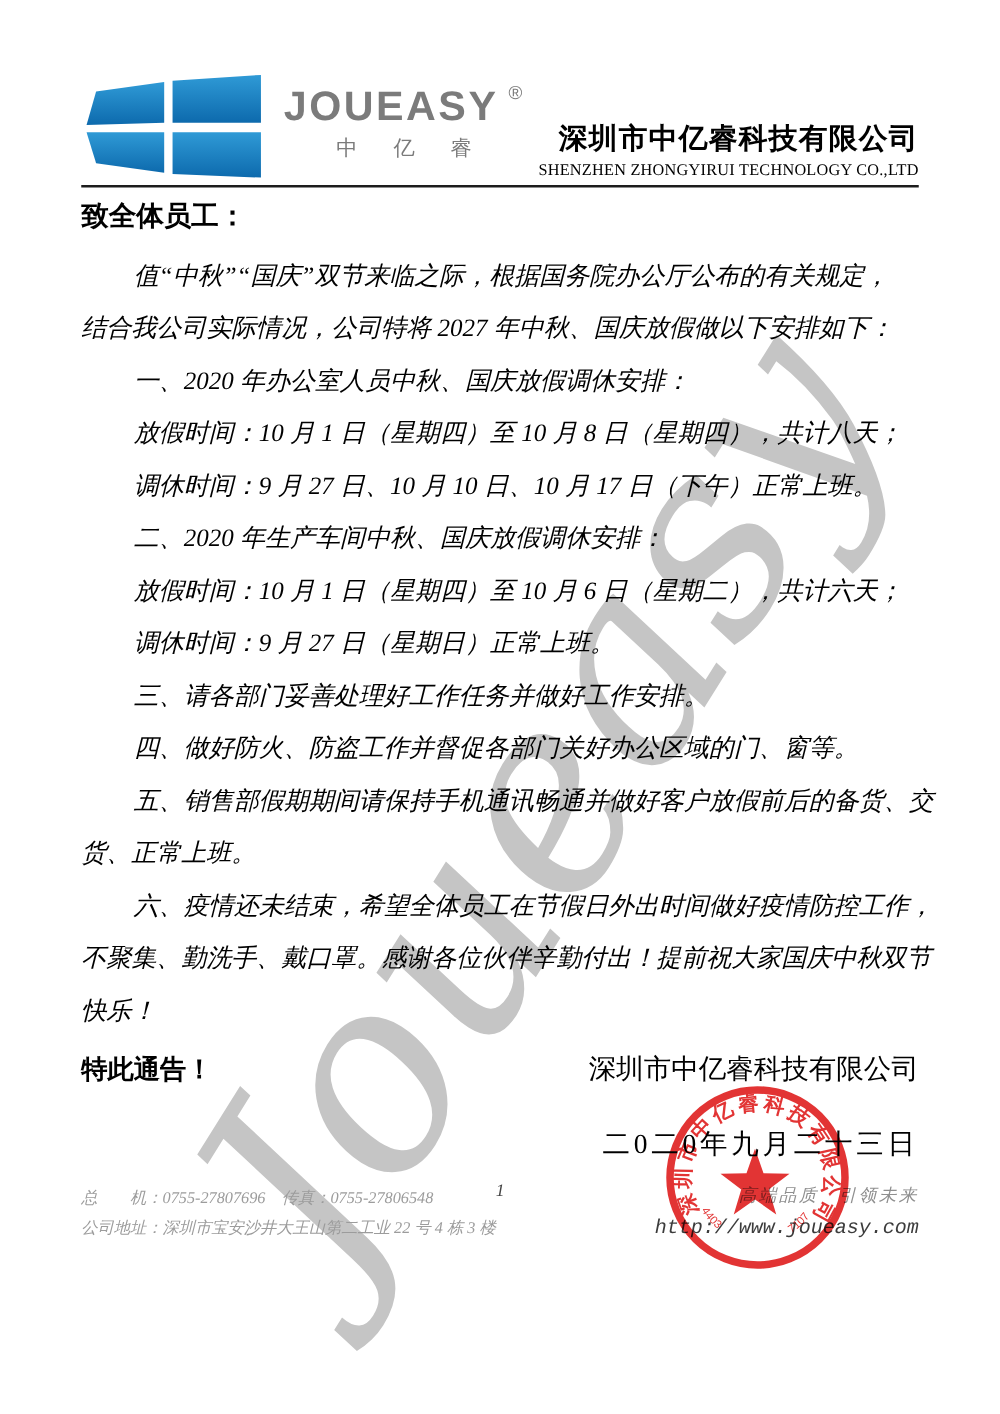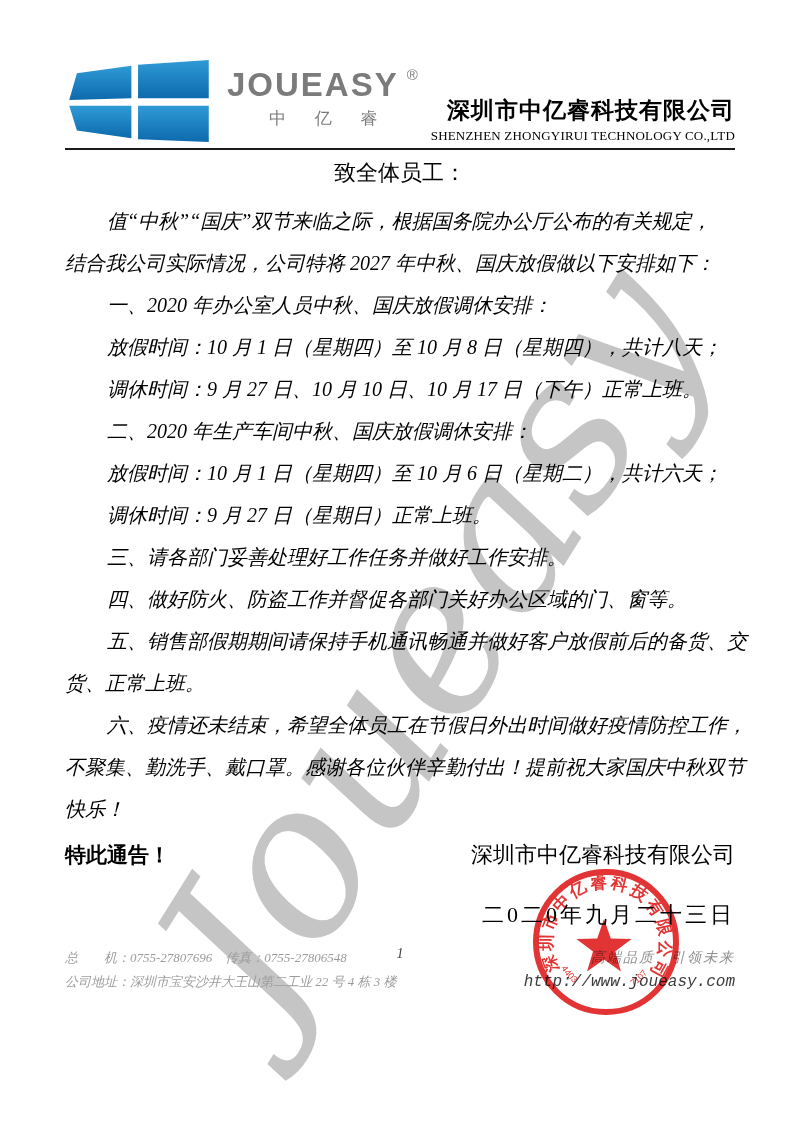--- a/index.html
+++ b/index.html
@@ -38,21 +38,21 @@
   .brand-cn {
     font-size:17px; color:#7b7b7b; letter-spacing:12px; margin-top:6px; margin-left:42px;
     font-family:"Liberation Sans","DejaVu Sans",sans-serif;
   }
   .co-names { text-align:right; line-height:1.25; }
   .co-cn { font-size:23px; font-weight:bold; letter-spacing:1px; }
   .co-en { font-size:13px; letter-spacing:0.2px; margin-top:2px; }
   .doc-title {
     margin-top:20px; text-align:center; font-size:31px; font-weight:bold; letter-spacing:2px;
   }
-  .salutation { margin-top:8px; font-size:22px; font-weight:normal;text-align:center; }
+  .salutation { margin-top:8px; font-size:22px; font-weight:bold; }
   .body-block { margin-top:12px;font-style:italic; }
   .bodyline { height:42px; line-height:42px; font-size:20px; white-space:nowrap; }
   .ind { padding-left:42px; }
   .closing-row {
     margin-top:10px; display:flex; justify-content:space-between; align-items:baseline;
   }
   .notice-final { font-size:21px; font-weight:bold; }
   .closing-co { font-size:22px; }
   .date-row { margin-top:30px; text-align:right; font-size:22px; letter-spacing:3px; }
   

